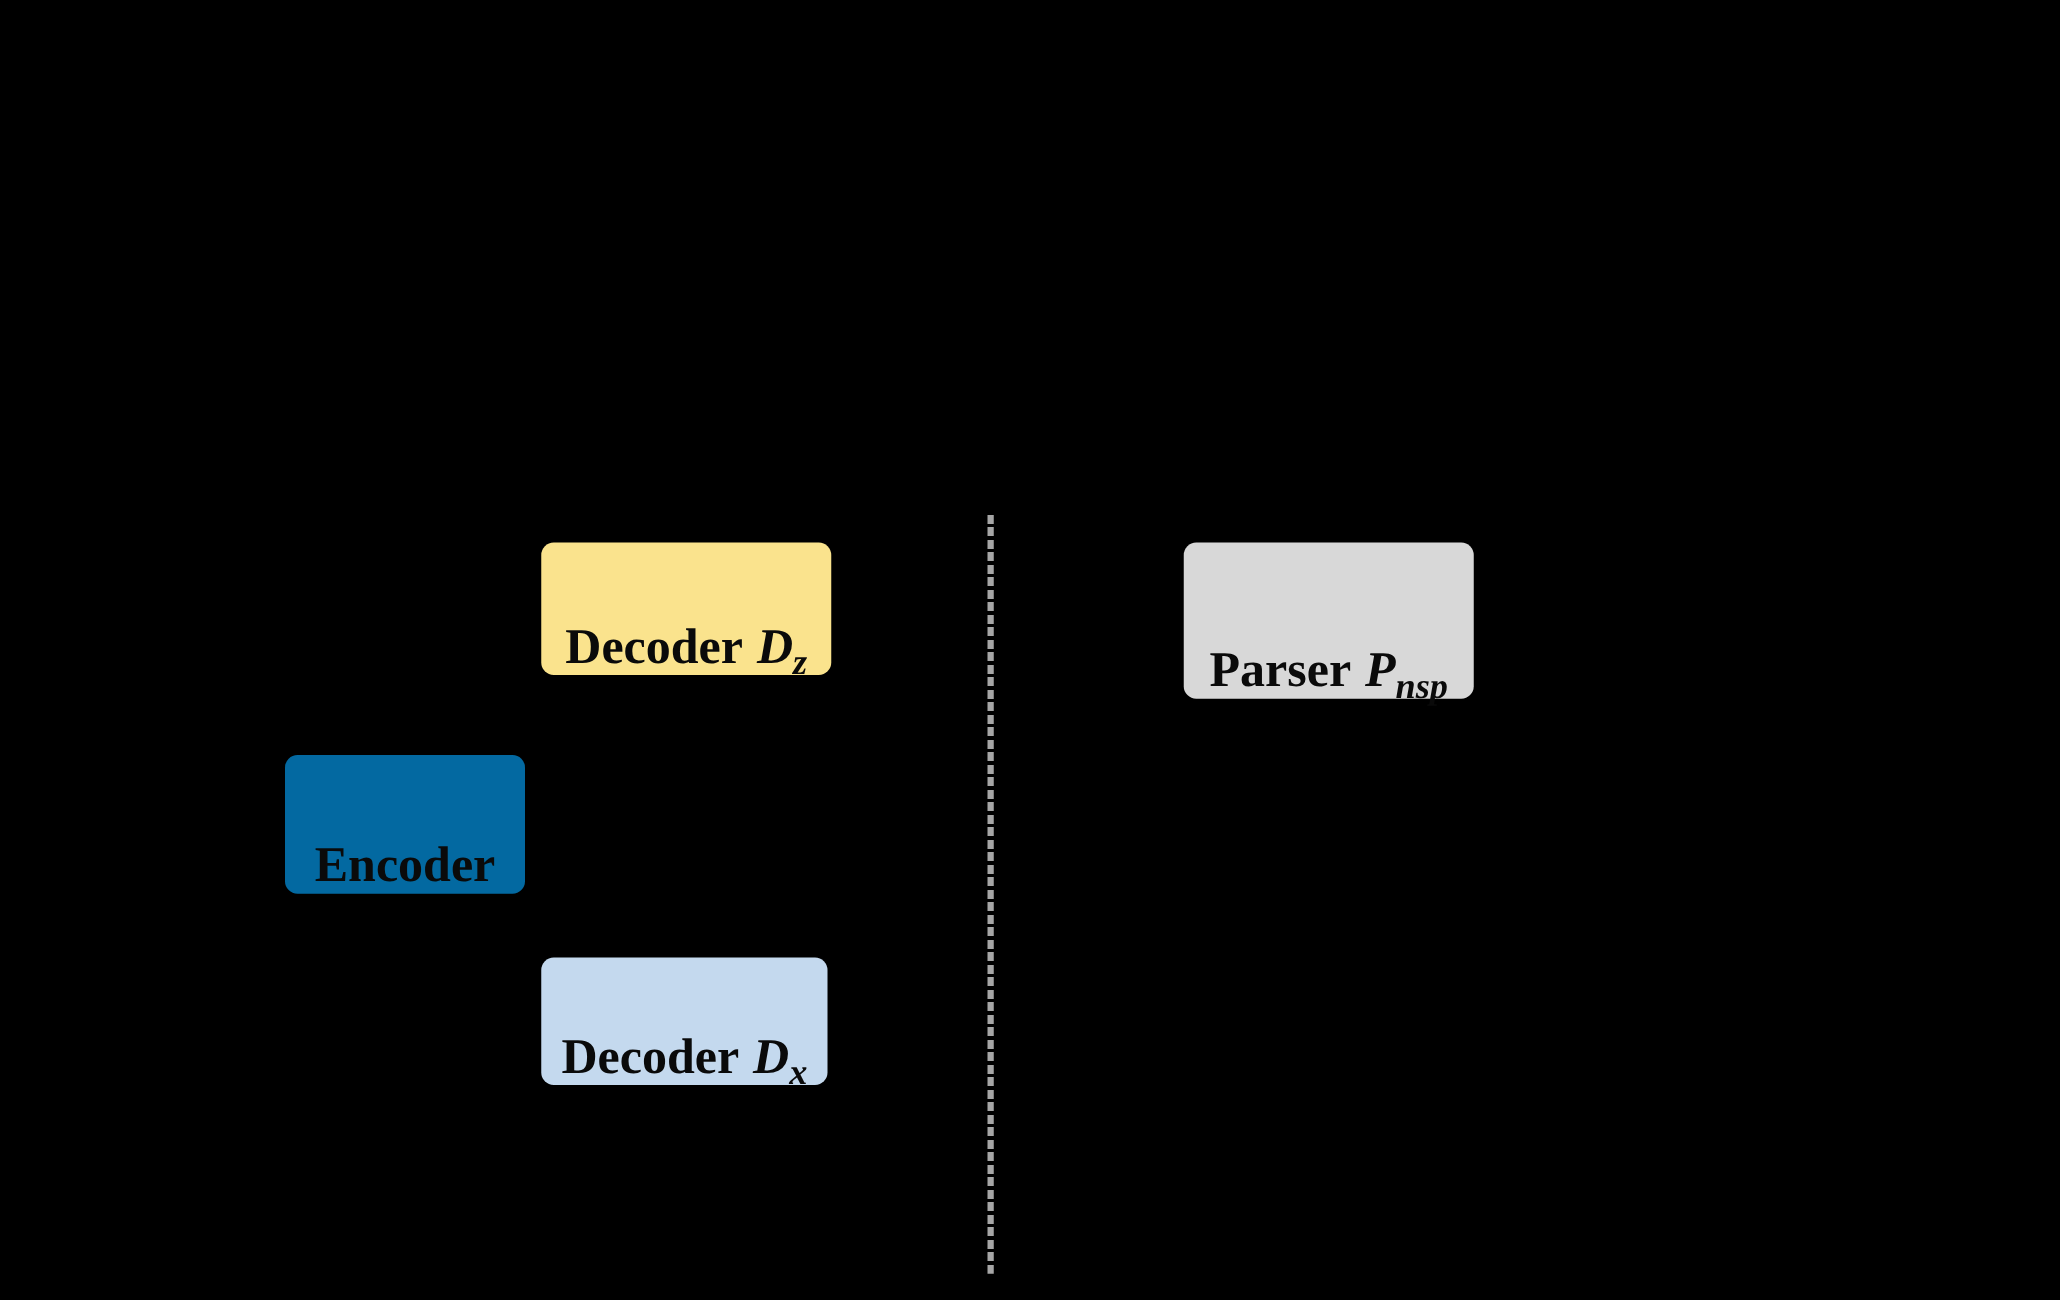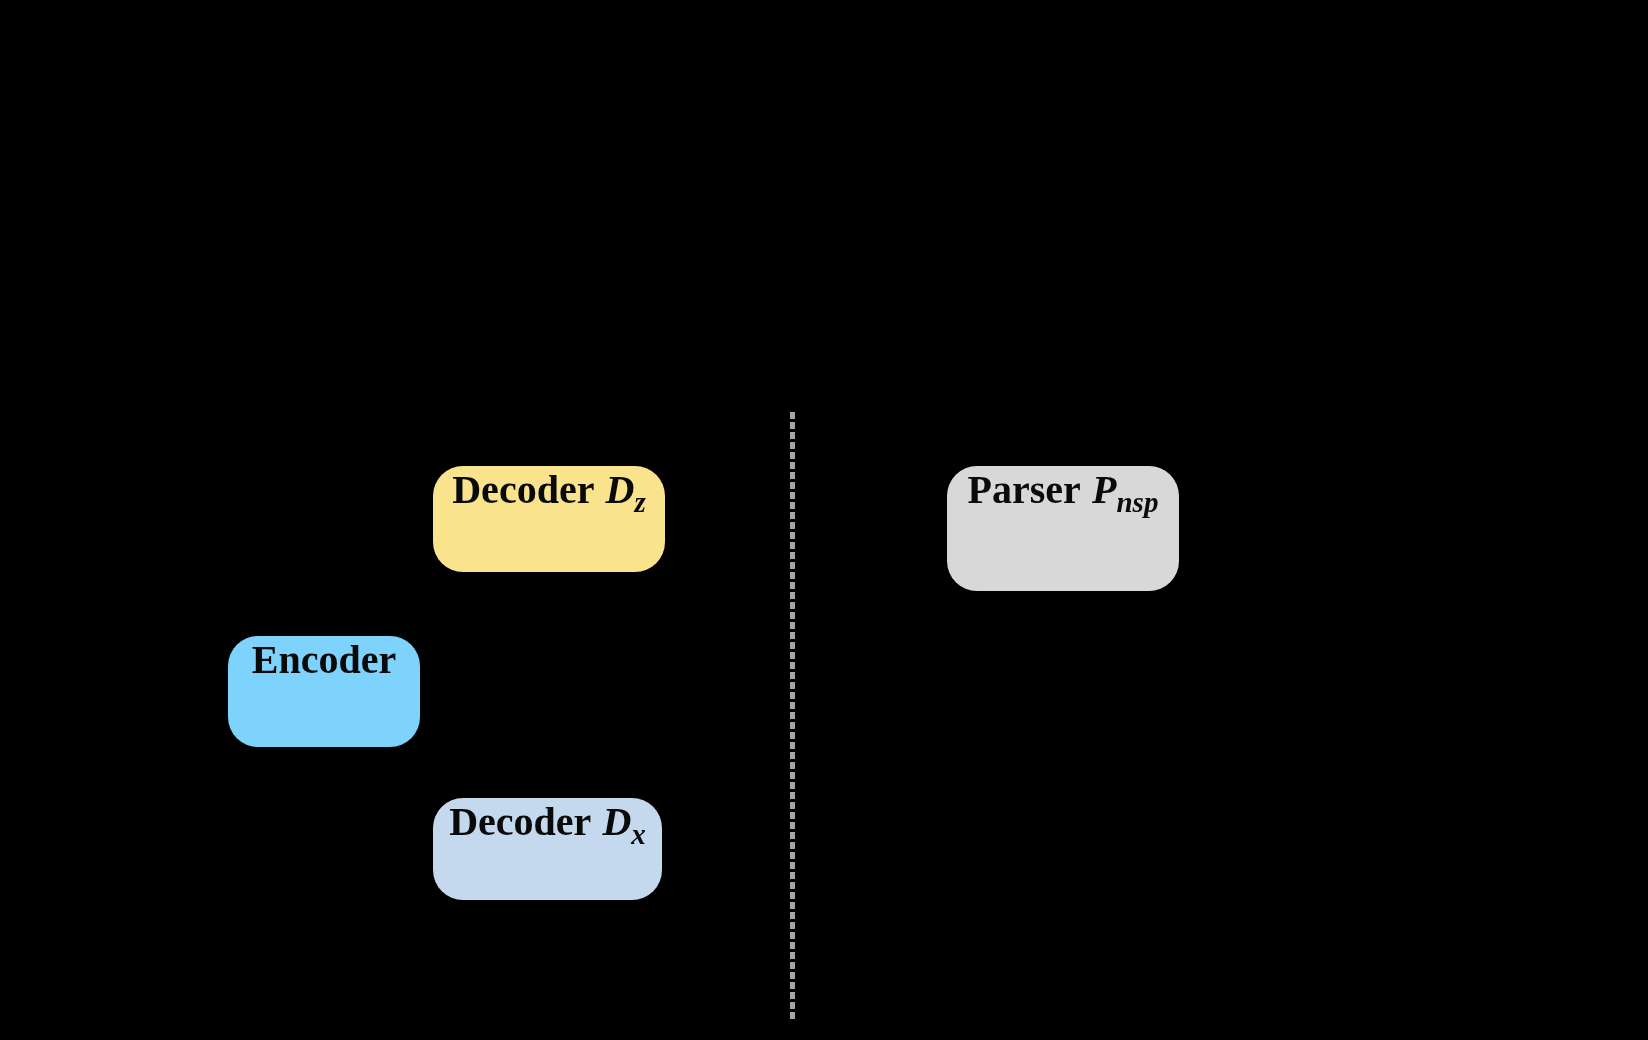--- a/index.html
+++ b/index.html
@@ -10,32 +10,31 @@
   .canvas {
     position: relative;
     width: 1648px;
     height: 1040px;
     background: #000000;
     overflow: hidden;
     font-family: "Liberation Serif", "DejaVu Serif", serif;
   }
   .box {
     position: absolute;
-    border-radius: 30px;
+    border-radius: 10px;
     display: flex;
-    align-items: flex-start;
+    align-items: flex-end;
     justify-content: center;
     color: #0a0a0a;
     font-weight: bold;
     font-size: 40px;
     white-space: nowrap;
-    margin-top: 32px;
   }
   .box-decoder-z { left: 433px; top: 434px; width: 232px; height: 106px; background: #FAE38D; }
-  .box-encoder   { left: 228px; top: 604px; width: 192px; height: 111px; background: #7dd3fc; }
+  .box-encoder   { left: 228px; top: 604px; width: 192px; height: 111px; background: #0369a1; }
   .box-decoder-x { left: 433px; top: 766px; width: 229px; height: 102px; background: #C4D9EE; }
   .box-parser    { left: 947px; top: 434px; width: 232px; height: 125px; background: #D8D8D8; }
   .box-label { display: inline-flex; align-items: baseline; }
   .sym {
     font-style: italic;
     font-weight: bold;
     margin-left: 0.28em;
   }
   .sym:empty { margin-left: 0; }
   .sub {

